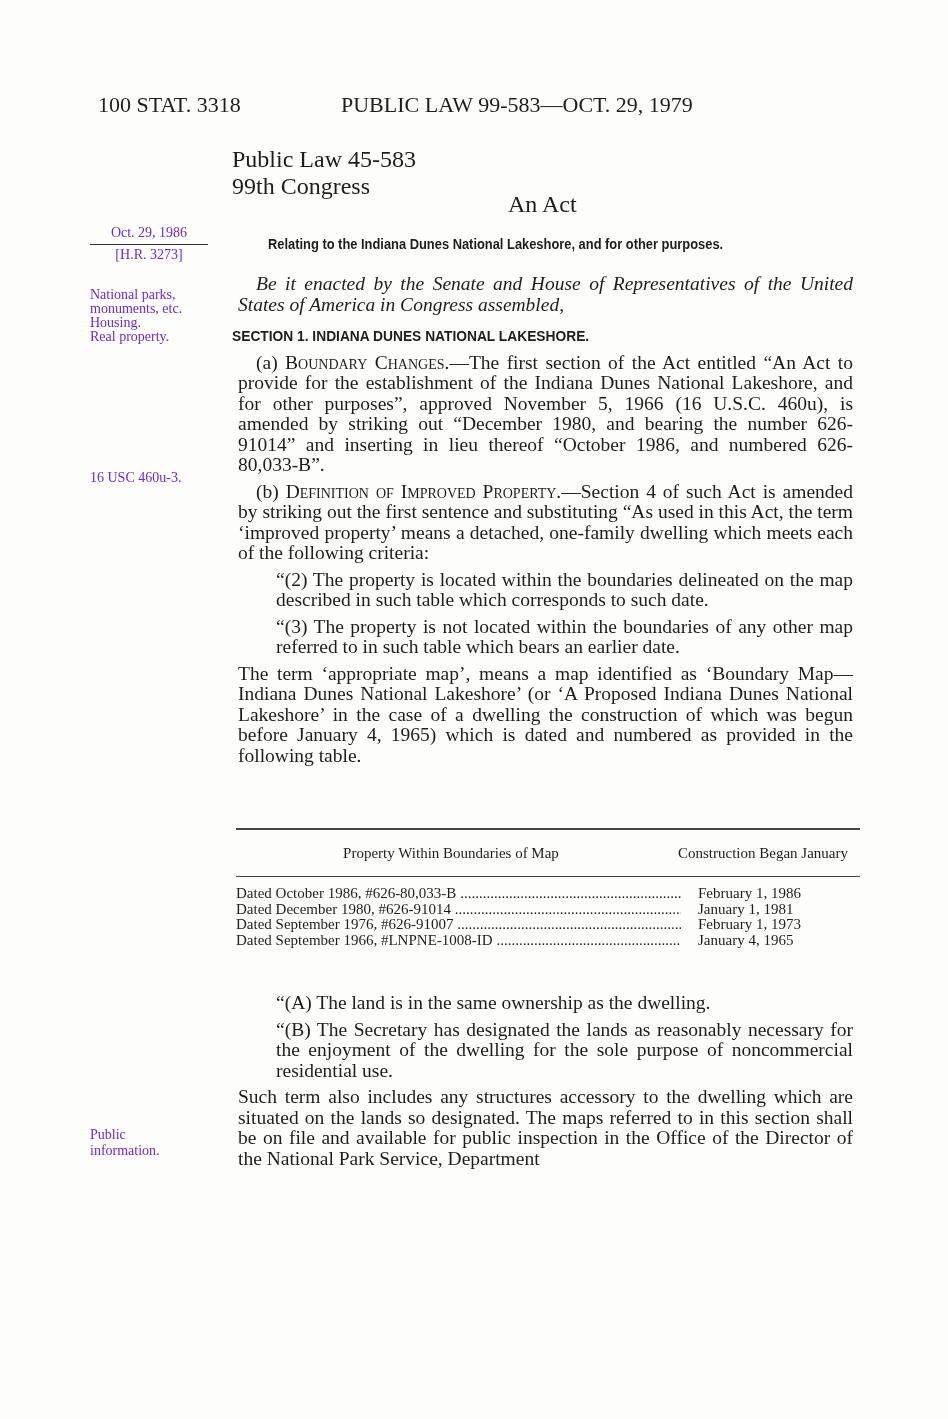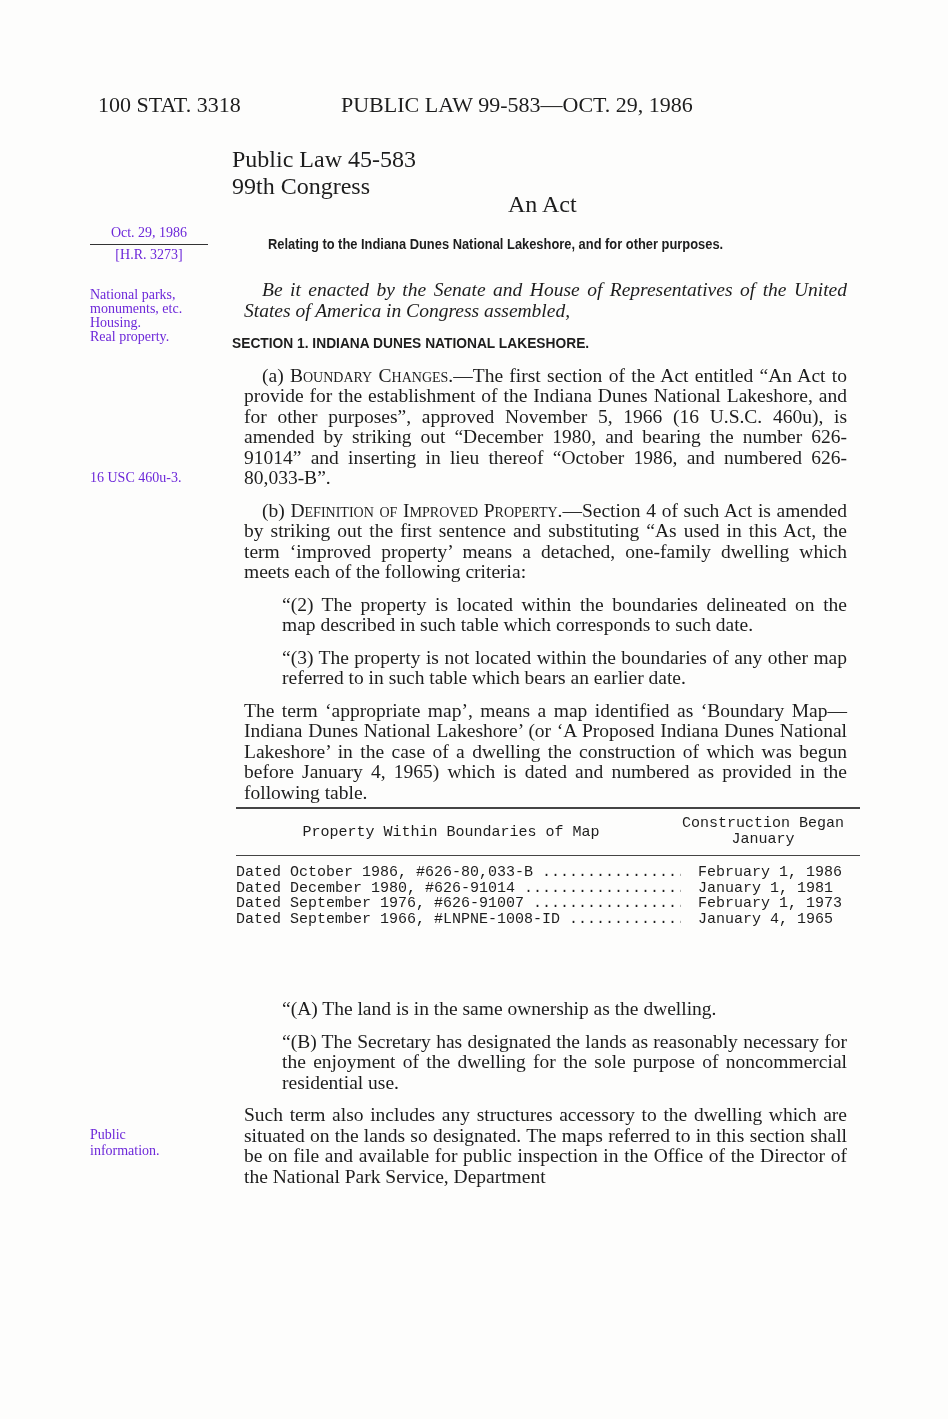--- a/index.html
+++ b/index.html
@@ -20,45 +20,45 @@
 
   .margin { position: absolute; font-family: "Liberation Serif", serif; font-size: 14px; line-height: 14px; color: #6d28d9; }
   .margin-date { left: 90px; top: 226px; width: 118px; text-align: center; }
   .margin-date .rule { border-top: 1px solid #333; margin: 4px 0 3px 0; }
 
   .body-text {
     position: absolute; left: 232px; width: 627px;
     font-family: "Liberation Serif", serif; font-size: 19.5px; line-height: 20.5px;
     text-align: justify;
   }
-  .body-text p { margin: 12px; }
+  .body-text p { margin: 6px; }
   .indent { text-indent: 18px; }
   .sub { padding-left: 38px; text-indent: 0; }
   .sc { font-variant: small-caps; }
   .enact { font-style: italic; text-indent: 18px; }
   .section-head { font-family: "Liberation Sans", sans-serif; font-weight: bold; font-size: 14.5px; margin: 11px 0 6px 0 !important; transform: scaleX(0.95); transform-origin: left; }
 
-  .table-wrap { position: absolute; left: 236px; top: 807px; width: 624px; font-family: Liberation Mono, monospace; }
+  .table-wrap { position: absolute; left: 236px; top: 828px; width: 624px; font-family: Liberation Serif, serif; }
   .table-wrap .top-rule { border-top: 2px solid #444; }
   .table-wrap .head-rule { border-top: 1.5px solid #444; }
   .thead { display: flex; height: 46px; align-items: center; font-size: 15px; }
   .thead .c1 { width: 430px; text-align: center; }
   .thead .c2 { flex: 1; text-align: center; line-height: 16px; }
   .tbody { padding-top: 9px; font-size: 15px; line-height: 15.5px; }
   .trow { display: flex; white-space: nowrap; }
   .trow .c1 { width: 445px; overflow: hidden; }
   .trow .c1::after { content: " ........................................................................................................"; }
   .trow .c2 { flex: 1; margin-left: 17px; }
 </style>
 </head>
 <body>
 
 <div class="page-header">
   <span class="left">100 STAT. 3318</span>
-  <span class="right">PUBLIC LAW 99-583—OCT. 29, 1986</span>
+  <span class="right">PUBLIC LAW 99-583—OCT. 29, 1979</span>
 </div>
 
 <div class="title-block">
   <div>Public Law 45-583</div>
   <div>99th Congress</div>
 </div>
 <div class="an-act">An Act</div>
 <div class="purpose">Relating to the Indiana Dunes National Lakeshore, and for other purposes.</div>
 
 <div class="margin margin-date">

